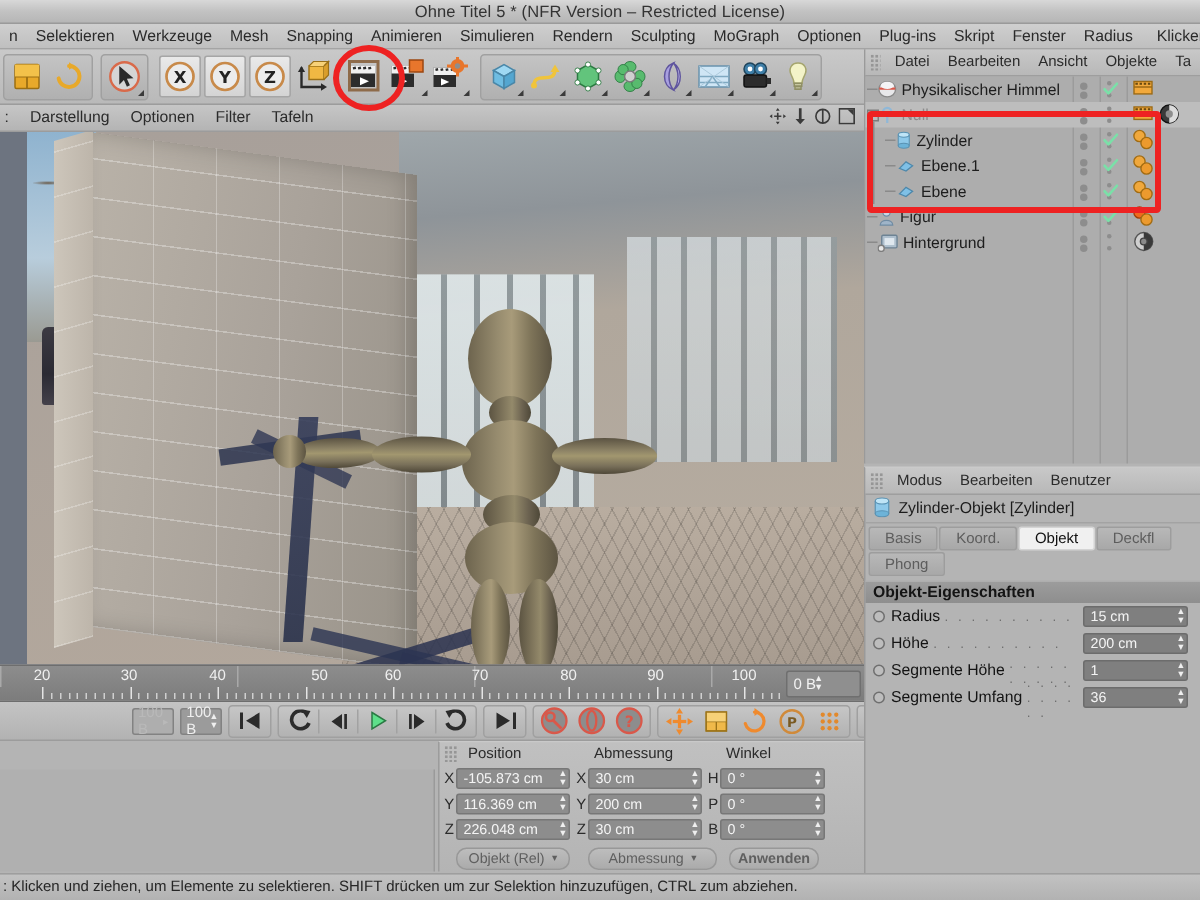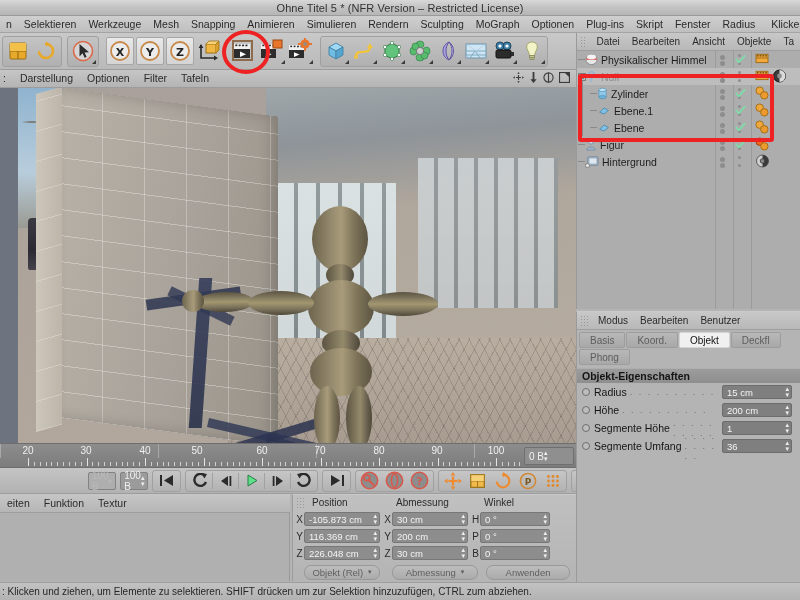--- a/index.html
+++ b/index.html
@@ -661,21 +661,21 @@
   </div>
 
   <div class="ruler">
     <div class="divline" style="left:0px;"></div>
     <div class="divline" style="left:158px;"></div>
     <div class="divline" style="left:316px;"></div>
     <div class="divline" style="left:474px;"></div>
     <div class="lbl" style="left:28px;">20</div>
     <div class="lbl" style="left:86px;">30</div>
     <div class="lbl" style="left:145px;">40</div>
-    <div class="lbl" style="left:197px;">50</div>
+    <div class="lbl" style="left:213px;">50</div>
     <div class="lbl" style="left:262px;">60</div>
     <div class="lbl" style="left:320px;">70</div>
     <div class="lbl" style="left:379px;">80</div>
     <div class="lbl" style="left:437px;">90</div>
     <div class="lbl" style="left:496px;">100</div>
     <div id="ruler-ticks">
         <div class="majtick" style="left: 28px;"></div>
         <div class="mintick" style="left: 33.85px;"></div>
         <div class="mintick" style="left: 39.7px;"></div>
         <div class="mintick" style="left: 45.55px;"></div>
@@ -904,25 +904,20 @@
       <div class="tp-btn" style="position:relative;">
         <svg width="16" height="18" viewBox="0 0 16 18">
             <rect x="2" y="1" width="12" height="16" fill="#f0b94a" stroke="#9c7318"></rect>
             <path d="M2 6 H14 M2 11 H14 M8 1 V17" stroke="#9c7318"></path>
           </svg>
         <span style="position:absolute;right:0;bottom:1px;width:0;height:0;border-left:4px solid transparent;border-bottom:4px solid #333;"></span>
       </div>
     </div>
   </div>
 
-  <div class="matmenu">
-    <div class="mi">eiten</div>
-    <div class="mi">Funktion</div>
-    <div class="mi">Textur</div>
-  </div>
   <div class="matpanel"></div>
 
   <div class="coordmgr">
     <div class="coordhdr">
       <span class="grip"></span>
       <span class="h" style="width:88px; padding-left:4px;">Position</span>
       <span class="h" style="width:88px;">Abmessung</span>
       <span class="h">Winkel</span>
     </div>
 
@@ -982,21 +977,21 @@
 
     <div class="coordrow" style="margin-top:3px; padding-left:11px;">
       <span class="cbtn" style="width:76px; margin-right:12px;">
         <span>Objekt (Rel)</span>
         <span class="chev" style="color:#5f5f5f;">▾</span>
       </span>
       <span class="cbtn" style="width:86px; margin-right:8px;">
         <span>Abmessung</span>
         <span class="chev" style="color:#5f5f5f;">▾</span>
       </span>
-      <span class="cbtn" style="width:84px;">
+      <span class="cbtn" style="width:60px;font-weight:bold;">
         <span>Anwenden</span>
       </span>
     </div>
   </div>
 
   <div class="statusbar">
     <span>: Klicken und ziehen, um Elemente zu selektieren. SHIFT drücken um zur Selektion hinzuzufügen, CTRL zum abziehen.</span>
   </div>
 
   <div class="objmgr">
@@ -1186,20 +1181,31 @@
   </div>
 
   <div class="attrmgr">
     <div class="ammenu">
       <span class="grip"></span>
       <div class="mi">Modus</div>
       <div class="mi">Bearbeiten</div>
       <div class="mi">Benutzer</div>
     </div>
 
+    <div class="am-objline">
+      <span>
+        <svg width="12" height="14" viewBox="0 0 12 14">
+          <rect x="1.5" y="3" width="9" height="8.5" fill="#8ec9ea"></rect>
+          <ellipse cx="6" cy="3" rx="4.5" ry="2" fill="#bfe4f6" stroke="#5a93b4" stroke-width=".8"></ellipse>
+          <ellipse cx="6" cy="11.5" rx="4.5" ry="2" fill="#6db3d8" stroke="#5a93b4" stroke-width=".8"></ellipse>
+          <path d="M1.5 3 V11.5 M10.5 3 V11.5" stroke="#5a93b4" stroke-width=".8"></path>
+        </svg>
+      </span>
+      <span>Zylinder-Objekt [Zylinder]</span>
+    </div>
 
     <div class="am-tabs" id="attr-tabs">
         <div class="am-tab">Basis</div>
         <div class="am-tab">Koord.</div>
         <div class="am-tab active">Objekt</div>
         <div class="am-tab">Deckfl</div>
         <div class="am-tab">Phong</div>
       </div>
 
     <div class="am-section">Objekt-Eigenschaften</div>

